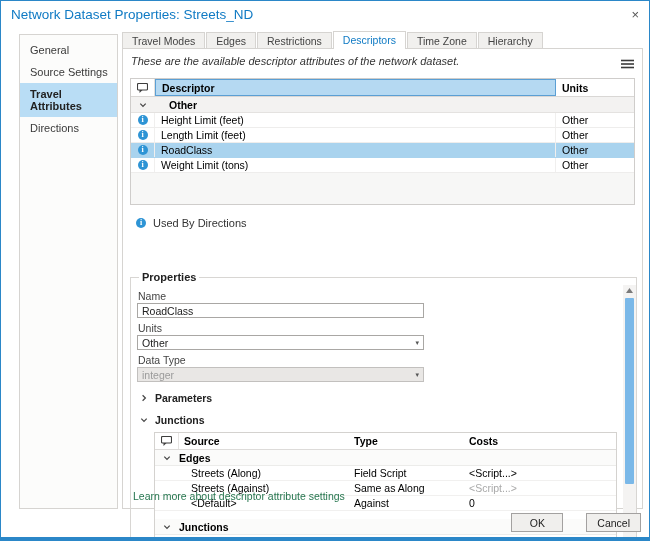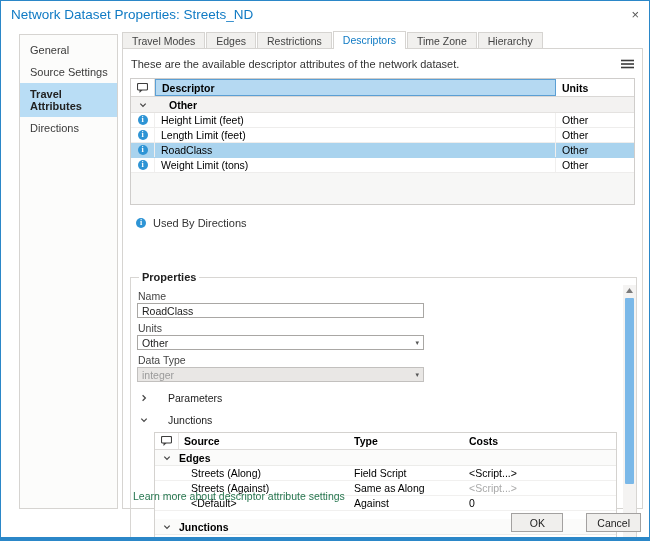--- a/index.html
+++ b/index.html
@@ -22,21 +22,21 @@
   .side-item.selected{ background:#b9ddf5; font-weight:bold; color:#222; }
 
   
   .tabs{ position:absolute; left:121px; top:31px; display:flex; align-items:flex-end; height:17px; }
   .tab{ font-size:10.5px; color:#444; background:#f1f0ee; border:1px solid #d6d4d1; border-bottom:none; padding:2px 9px 2px 9px; margin-right:1px; height:17px; }
   .tab.active{ background:#fff; color:#0f7ac4; height:18px; position:relative; z-index:2; }
 
   
   .panel{ position:absolute; left:121px; top:47px; width:521px; height:461px; background:#fff; border:1px solid #d6d4d1; }
 
-  .desc-row{ display:flex; align-items:center; padding:6px 8px 5px 8px; }
+  .desc-row{ display:flex; padding:6px 8px 5px 8px;font-style:italic; }
   .desc-text{ font-size:11px; color:#333; }
   .menu-icon{ margin-left:auto; cursor:default; }
 
   
   .dtable{ margin:0 7px; border:1px solid #cfcdcb; height:127px; background:#f7f7f6; display:flex; flex-direction:column; font-size:10.5px; }
   .dgrid{ display:grid; grid-template-columns:24px 1fr 78px; }
   .dhead{ background:#fff; font-weight:bold; height:18px; border-bottom:1px solid #d9d7d5; }
   .dhead .cell{ display:flex; align-items:center; padding:0 6px; }
   .dhead .cell.icon-cell{ justify-content:center; border-right:1px solid #e2e0de; }
   .dhead .descriptor-hcell{ background:#b5d9f2; border:1px solid #5b9fd4; margin:0; }
@@ -60,21 +60,21 @@
   fieldset.props legend{ font-size:11px; font-weight:bold; color:#222; padding:0 3px; margin-left:2px; }
   .props-scroll{ position:relative; height:100%; }
   .props-content{ position:absolute; left:0; top:0; right:15px; bottom:0; overflow:hidden; padding-top:1px; }
 
   .fld-label{ font-size:10.5px; color:#444; margin:4px 0 1px 1px; }
   .txt-input, .ddl{ width:287px; height:15px; border:1px solid #a9a7a4; background:#fff; font-size:10.5px; padding:0 4px; display:flex; align-items:center; color:#222; }
   .ddl{ justify-content:space-between; }
   .ddl .arrow{ font-size:7px; color:#555; }
   .ddl.disabled{ background:#e9e7e5; color:#9b9b9b; border-color:#c2c0be; }
 
-  .section-row{ display:flex; align-items:center; gap:20px; margin:10px 0 0 3px; font-size:10.5px; font-weight:normal; color:#222; }
+  .section-row{ display:flex; align-items:center; gap:7px; margin:10px 0 0 3px; font-size:10.5px; font-weight:bold; color:#222; }
 
   
   .etable{ margin:6px 4px 0 17px; border:1px solid #d4d2cf; font-size:10.5px; background:#fff; }
   .egrid{ display:grid; grid-template-columns:24px 170px 115px 1fr; }
   .ehead{ font-weight:bold; height:17px; border-bottom:1px solid #dddbd9; }
   .ehead .cell{ display:flex; align-items:center; padding:0 5px; }
   .ehead .icon-cell{ justify-content:center; border-right:1px solid #e6e4e2; }
   .egroup{ height:16px; display:flex; align-items:center; background:#fbfbfa; border-bottom:1px solid #ececea; }
   .egroup .chev{ width:24px; display:flex; justify-content:center; }
   .egroup b{ margin-left:0; }

